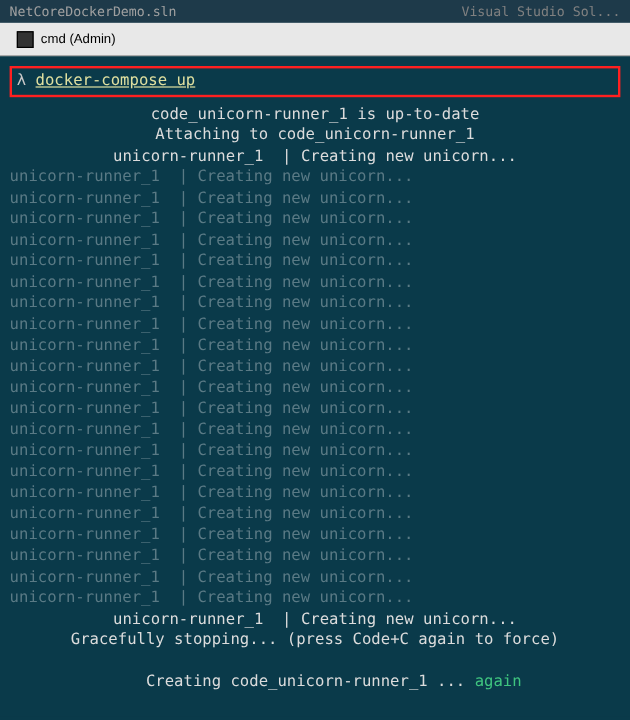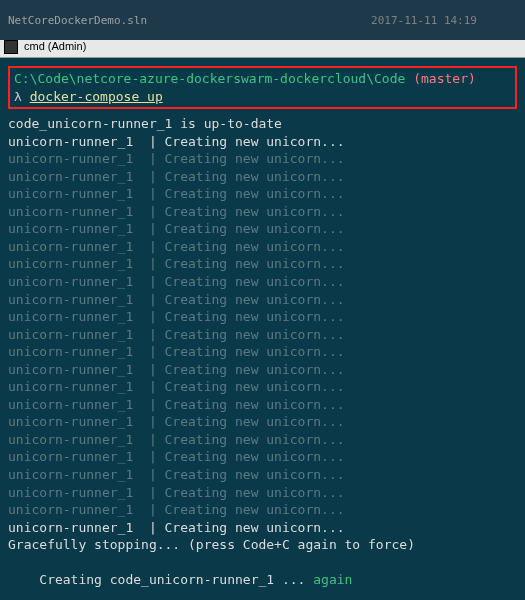--- a/index.html
+++ b/index.html
@@ -5,36 +5,37 @@
     * { margin: 0; padding: 0; box-sizing: border-box; }
     body {
       width: 525px;
       height: 600px;
       background: #0a3a4a;
       font-family: Consolas, monospace;
       font-size: 13px;
       overflow: hidden;
     }
     .file-explorer-bg {
-      height: 40px;
+      height: 19px;
       background: #1e3a4a;
       display: flex;
       align-items: center;
       padding: 0 8px;
       color: #808080;
       font-size: 11px;
     }
     .file-row-name { color: #a0a0a0; flex: 1; }
     .file-row-date { color: #808080; margin-right: 40px; }
     .file-row-type { color: #808080; }
     .title-bar {
-      height: 18px;
+      height: 28px;
       background: #e8e8e8;
       display: flex;
-      padding: 0 4px;
+      align-items: center;
+      padding: 0 14px;
       border-bottom: 1px solid #999;
     }
     .title-icon {
       width: 14px;
       height: 14px;
       margin-right: 6px;
       background: #333;
       border: 1px solid #000;
     }
     .title-text {
@@ -52,51 +53,48 @@
     }
     .highlight-box {
       border: 2px solid #ff2020;
       padding: 2px 4px;
       margin: 2px 0 6px 0;
     }
     .prompt-path { color: #3fc47f; }
     .prompt-branch { color: #ff7a7a; }
     .prompt-symbol { color: #c8c8c8; }
     .cmd-text { color: #e0e0a0; text-decoration: underline; }
-    .output-line { color: #dcdcdc; white-space: pre; }
+    .output-line { color: #dcdcdc; white-space: pre; text-align: center; }
     .dim-line { color: #5a7a85; white-space: pre; }
     .done-text { color: #3fc47f; }
   </style>
 </head>
 <body>
 
 <div class="file-explorer-bg">
   <span class="file-row-name">NetCoreDockerDemo.sln</span>
-  <span class="file-row-date">2017-11-11 14:19</span>
+  <span class="file-row-type">Visual Studio Sol...</span>
 </div>
 
 <div class="title-bar">
   <div class="title-icon"></div>
   <span class="title-text">cmd (Admin)</span>
 </div>
 
 <div class="terminal">
 
   <div class="highlight-box">
     <div>
-      <span class="prompt-path">C:\Code\netcore-azure-dockerswarm-dockercloud\Code</span>
-      <span class="prompt-branch">(master)</span>
-    </div>
-    <div>
       <span class="prompt-symbol">λ</span>
       <span class="cmd-text">docker-compose up</span>
     </div>
   </div>
 
   <div class="output-line">code_unicorn-runner_1 is up-to-date</div>
+  <div class="output-line">Attaching to code_unicorn-runner_1</div>
 
   <div id="log-lines">
       <div class="output-line">unicorn-runner_1  | Creating new unicorn...</div>
       <div class="dim-line">unicorn-runner_1  | Creating new unicorn...</div>
       <div class="dim-line">unicorn-runner_1  | Creating new unicorn...</div>
       <div class="dim-line">unicorn-runner_1  | Creating new unicorn...</div>
       <div class="dim-line">unicorn-runner_1  | Creating new unicorn...</div>
       <div class="dim-line">unicorn-runner_1  | Creating new unicorn...</div>
       <div class="dim-line">unicorn-runner_1  | Creating new unicorn...</div>
       <div class="dim-line">unicorn-runner_1  | Creating new unicorn...</div>

